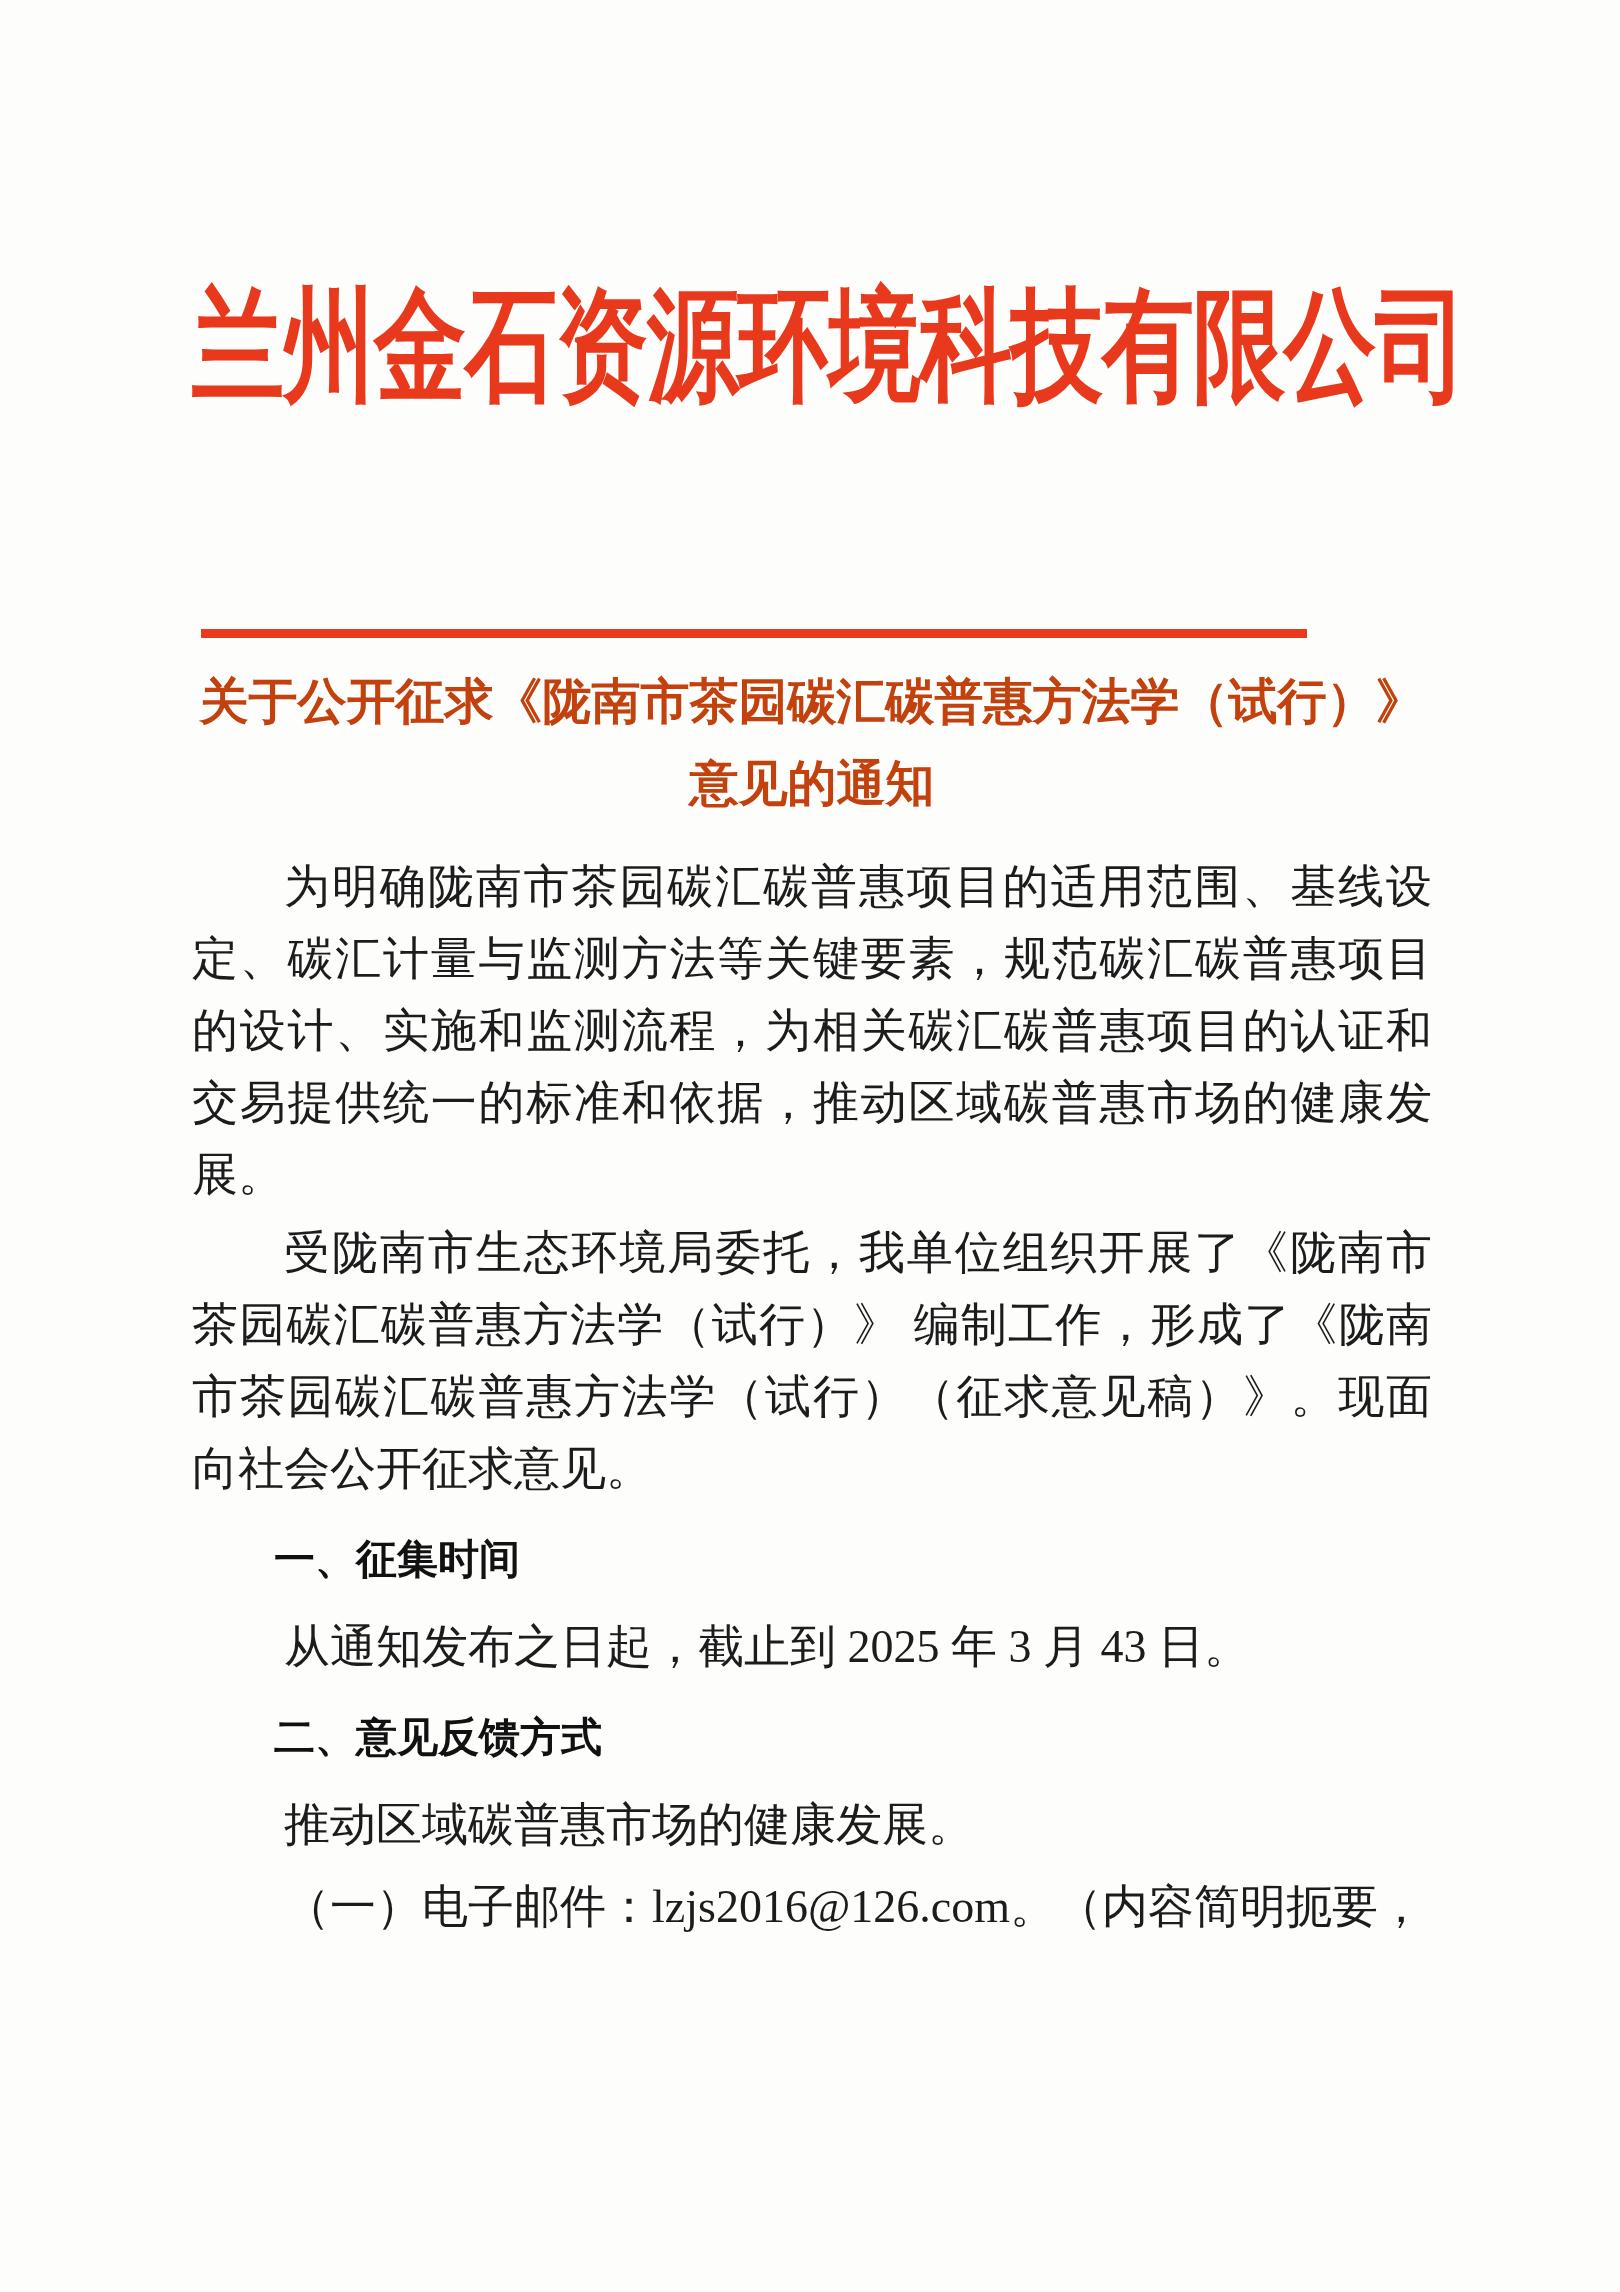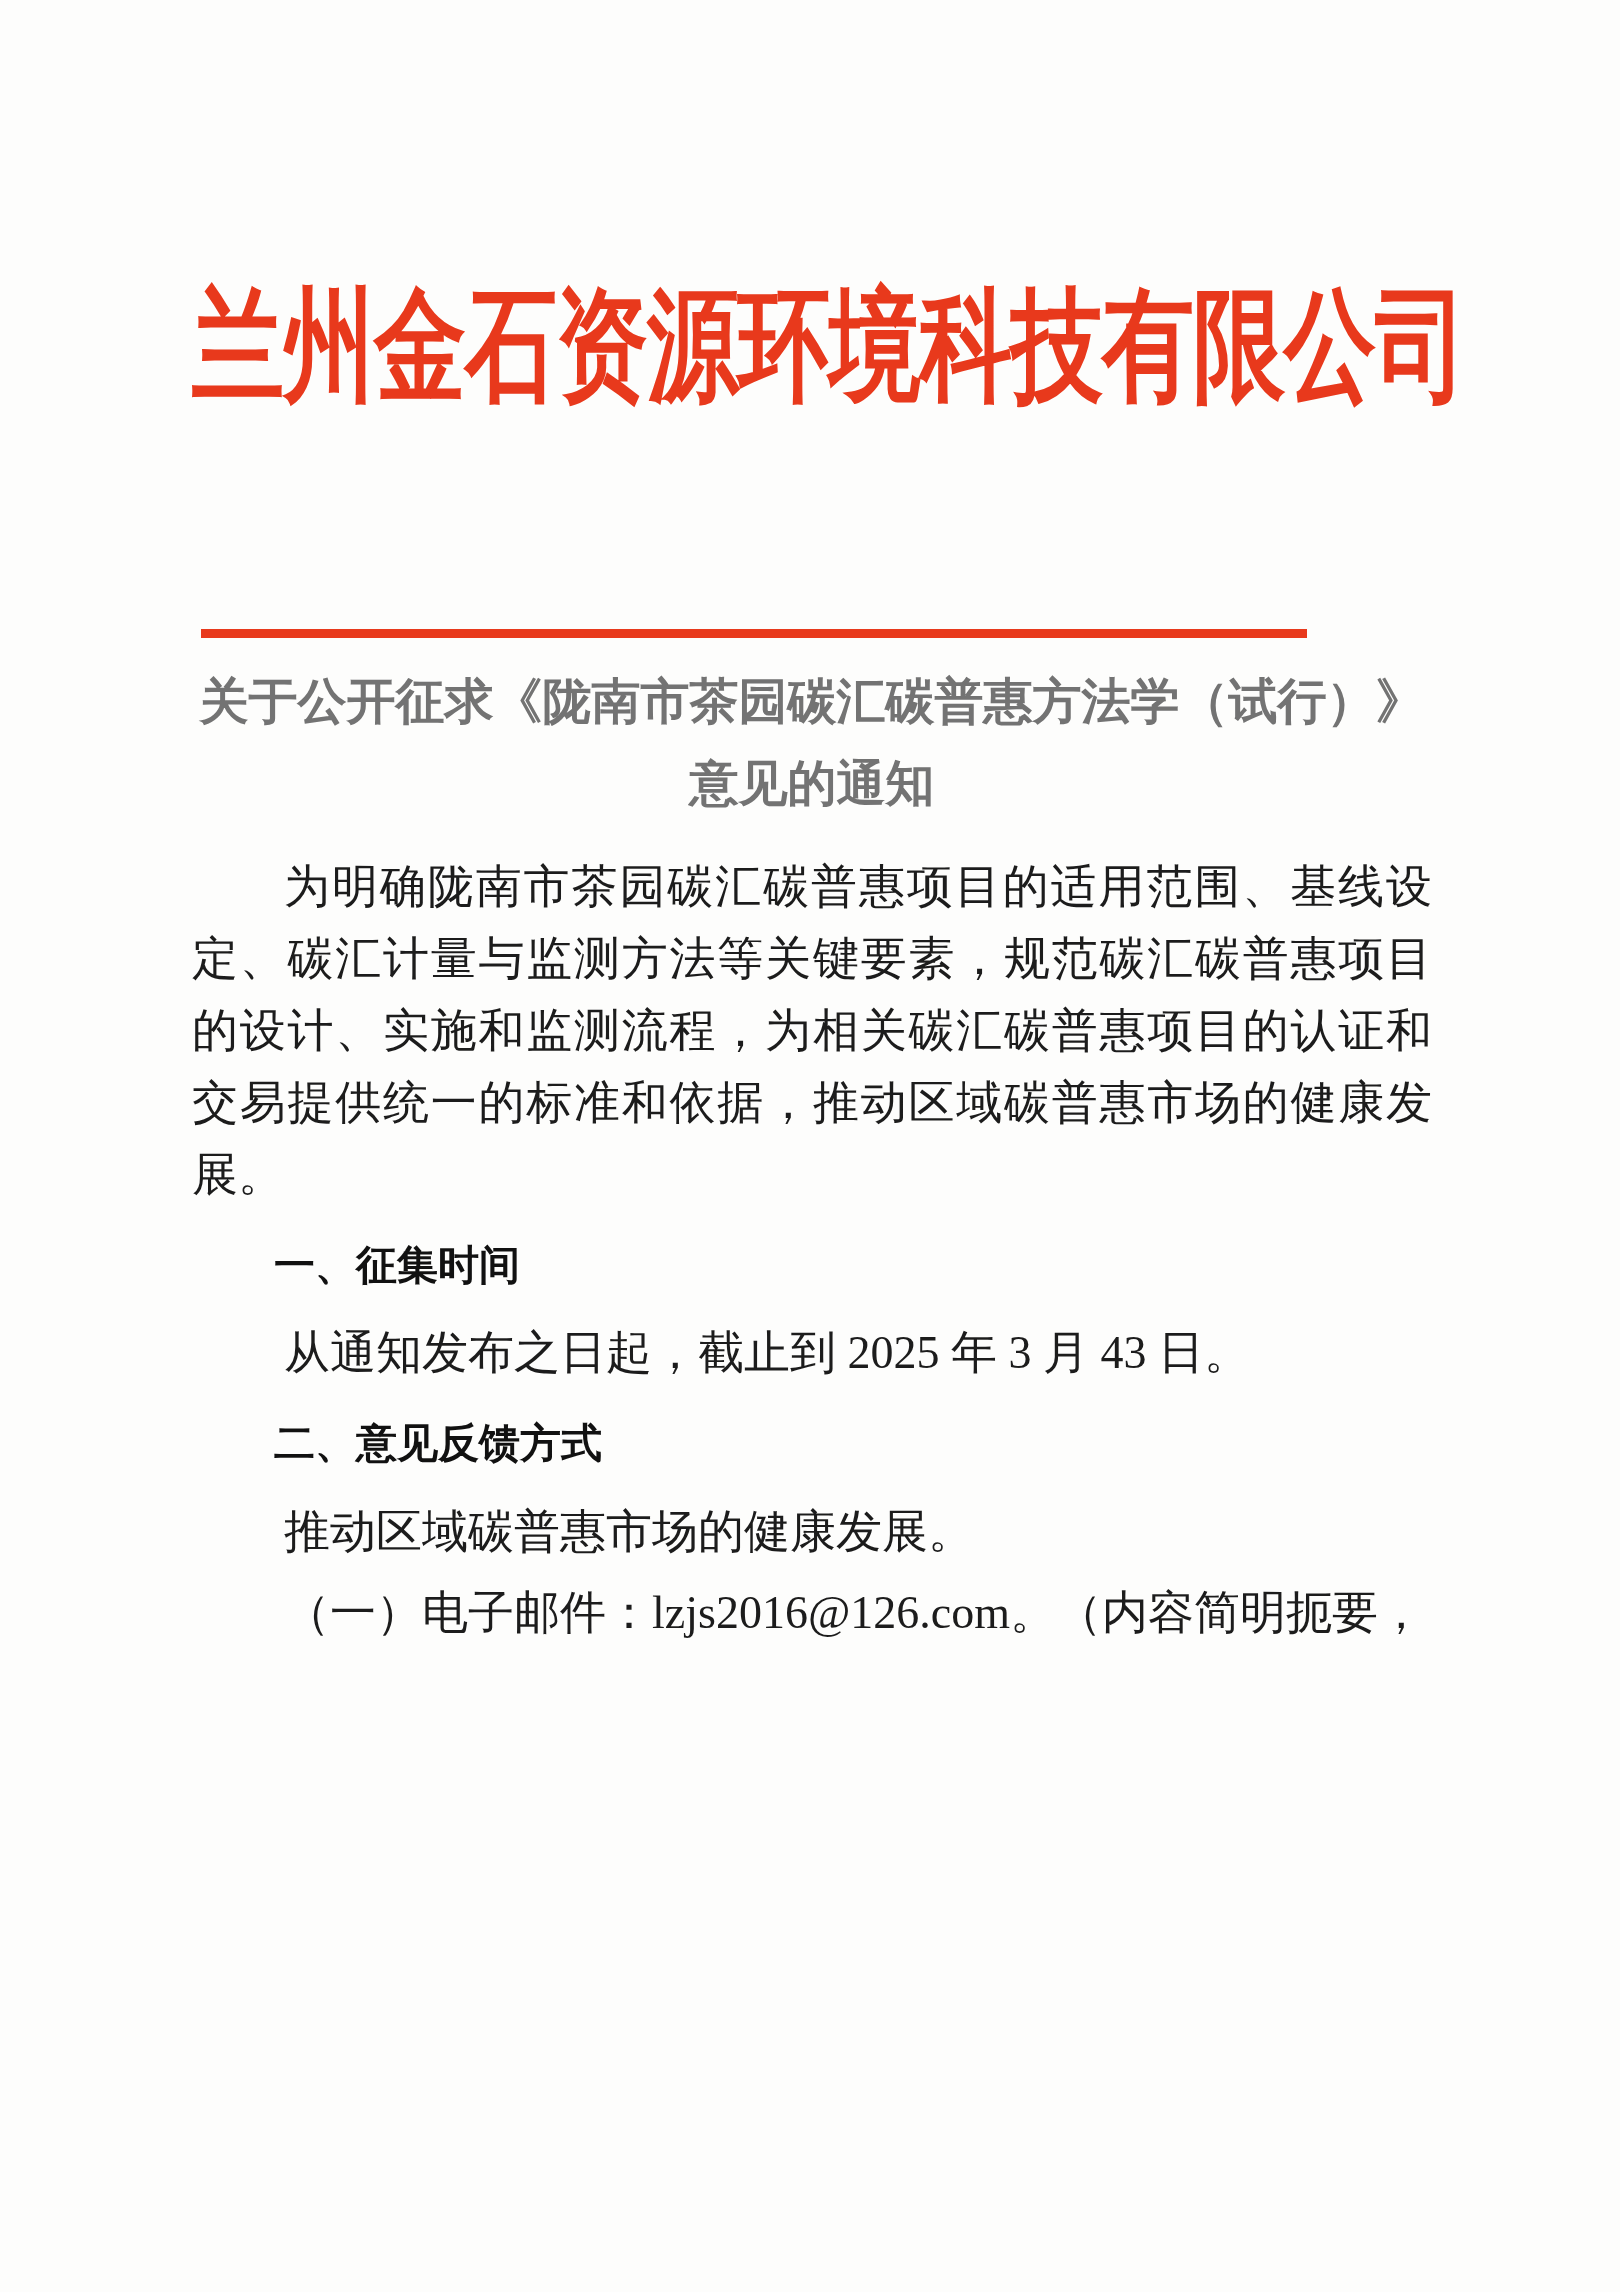--- a/index.html
+++ b/index.html
@@ -48,21 +48,21 @@
     border:none;
   }
   
   .doc-title{
     margin-top:33px;
     text-align:center;
     font-weight:bold;
     font-size:49px;
     line-height:61px;
     white-space:nowrap;
-    color:#737373;
+    color:#c2410c;
   }
   .doc-title.line2{
     margin-top:21.6px;
     white-space:normal;
   }
   
   .body-text{margin-top:37px;}
   .body-text p{
     margin:0 0 5.9px 0;
     font-size:46px;
@@ -93,20 +93,21 @@
 
   <div class="red-rule"></div>
 
   <div class="doc-title line1">关于公开征求《陇南市茶园碳汇碳普惠方法学（试行）》</div>
   <div class="doc-title line2">意见的通知</div>
 
   <div class="body-text">
 
     <p>为明确陇南市茶园碳汇碳普惠项目的适用范围、基线设定、碳汇计量与监测方法等关键要素，规范碳汇碳普惠项目的设计、实施和监测流程，为相关碳汇碳普惠项目的认证和交易提供统一的标准和依据，推动区域碳普惠市场的健康发展。</p>
 
+    <p class="spaced">受陇南市生态环境局委托，我单位组织开展了《陇南市茶园碳汇碳普惠方法学（试行）》 编制工作，形成了《陇南市茶园碳汇碳普惠方法学（试行）（征求意见稿）》。现面向社会公开征求意见。</p>
 
     <div class="section-heading">一、征集时间</div>
 
     <p class="spaced">从通知发布之日起，截止到 2025 年 3 月 43 日。</p>
 
     <div class="section-heading">二、意见反馈方式</div>
 
     <p class="spaced">推动区域碳普惠市场的健康发展。</p>
 
     <p>（一）电子邮件：lzjs2016@126.com。（内容简明扼要，</p>

